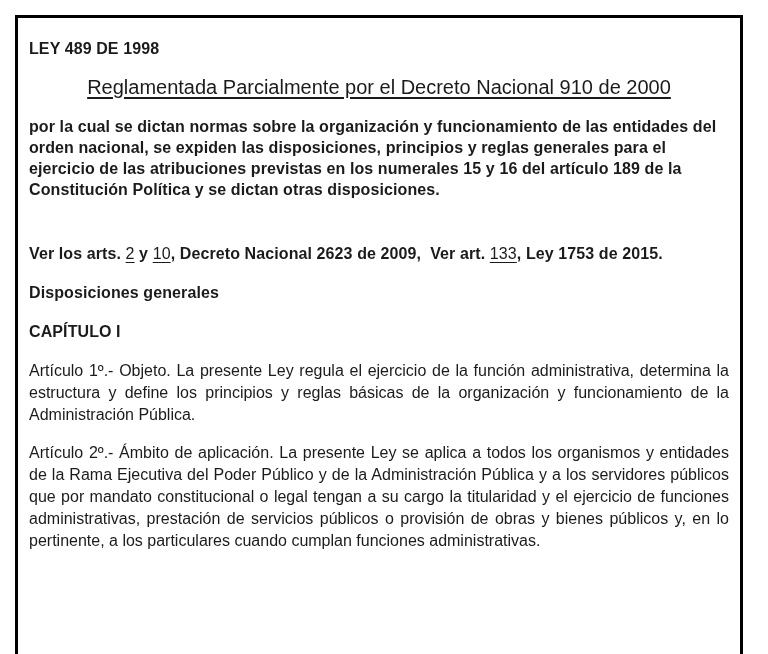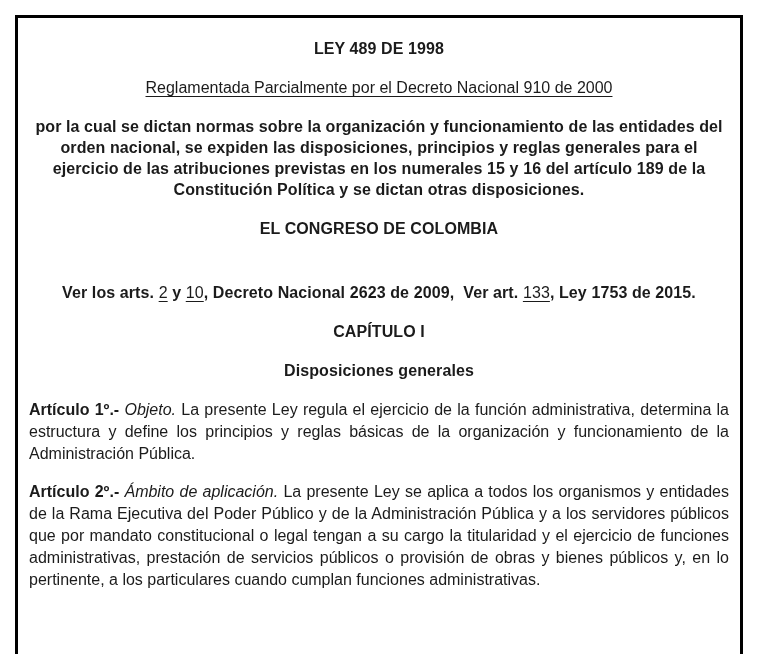--- a/index.html
+++ b/index.html
@@ -23,26 +23,25 @@
     height: 820px;               
     box-sizing: border-box;
     border: 3px solid #000000;
     background: #ffffff;
     padding: 20px 11px 0 11px;
   }
   .h {
     font-size: 16px;
     line-height: 21px;
     font-weight: bold;
-    text-align: center;
     margin: 0 0 18px 0;
     letter-spacing: 0.1px;
   }
   .center-reg {
-    font-size: 16px;
+    font-size: 20px;
     line-height: 21px;
     font-weight: normal;
     text-align: center;
     margin: 0 0 18px 0;
   }
   .refs {
     white-space: pre-wrap;       
     margin-top: 43px;
   }
   .doc-link {
@@ -51,41 +50,40 @@
     text-decoration: underline;
     text-underline-offset: 3px;
     cursor: pointer;
   }
   .article {
     font-size: 16px;
     line-height: 22px;
     text-align: justify;
     margin: 0 0 16px 0;
   }
-  .article .lbl { font-weight: bold; }
-  .article .subj { font-style: italic; font-weight: normal; }
+  .article .lbl { font-weight: normal; }
+  .article .subj { font-weight: normal; }
 </style>
 </head>
 <body>
 
 <div class="doc-frame">
 
   <div class="h">LEY 489 DE 1998</div>
 
 
   <div class="center-reg"><a class="doc-link">Reglamentada Parcialmente por el Decreto Nacional 910 de 2000</a></div>
 
   <div class="h">por la cual se dictan normas sobre la organización y funcionamiento de las entidades del orden nacional, se expiden las disposiciones, principios y reglas generales para el ejercicio de las atribuciones previstas en los numerales 15 y 16 del artículo 189 de la Constitución Política y se dictan otras disposiciones.</div>
 
-  <div class="h">EL CONGRESO DE COLOMBIA</div>
 
 
   <div class="h refs"><span>Ver los arts. </span><a class="doc-link">2</a><span> y </span><a class="doc-link">10</a><span>, Decreto Nacional 2623 de 2009,  Ver art. </span><a class="doc-link">133</a><span>, Ley 1753 de 2015.</span></div>
 
+  <div class="h">Disposiciones generales</div>
+
   <div class="h">CAPÍTULO I</div>
-
-  <div class="h">Disposiciones generales</div>
 
   <p class="article"><span class="lbl">Artículo 1º.-</span> <span class="subj">Objeto.</span> <span>La presente Ley regula el ejercicio de la función administrativa, determina la estructura y define los principios y reglas básicas de la organización y funcionamiento de la Administración Pública.</span></p>
 
   <p class="article"><span class="lbl">Artículo 2º.-</span> <span class="subj">Ámbito de aplicación.</span> <span>La presente Ley se aplica a todos los organismos y entidades de la Rama Ejecutiva del Poder Público y de la Administración Pública y a los servidores públicos que por mandato constitucional o legal tengan a su cargo la titularidad y el ejercicio de funciones administrativas, prestación de servicios públicos o provisión de obras y bienes públicos y, en lo pertinente, a los particulares cuando cumplan funciones administrativas.</span></p>
 
 </div>
 
 </body></html>

